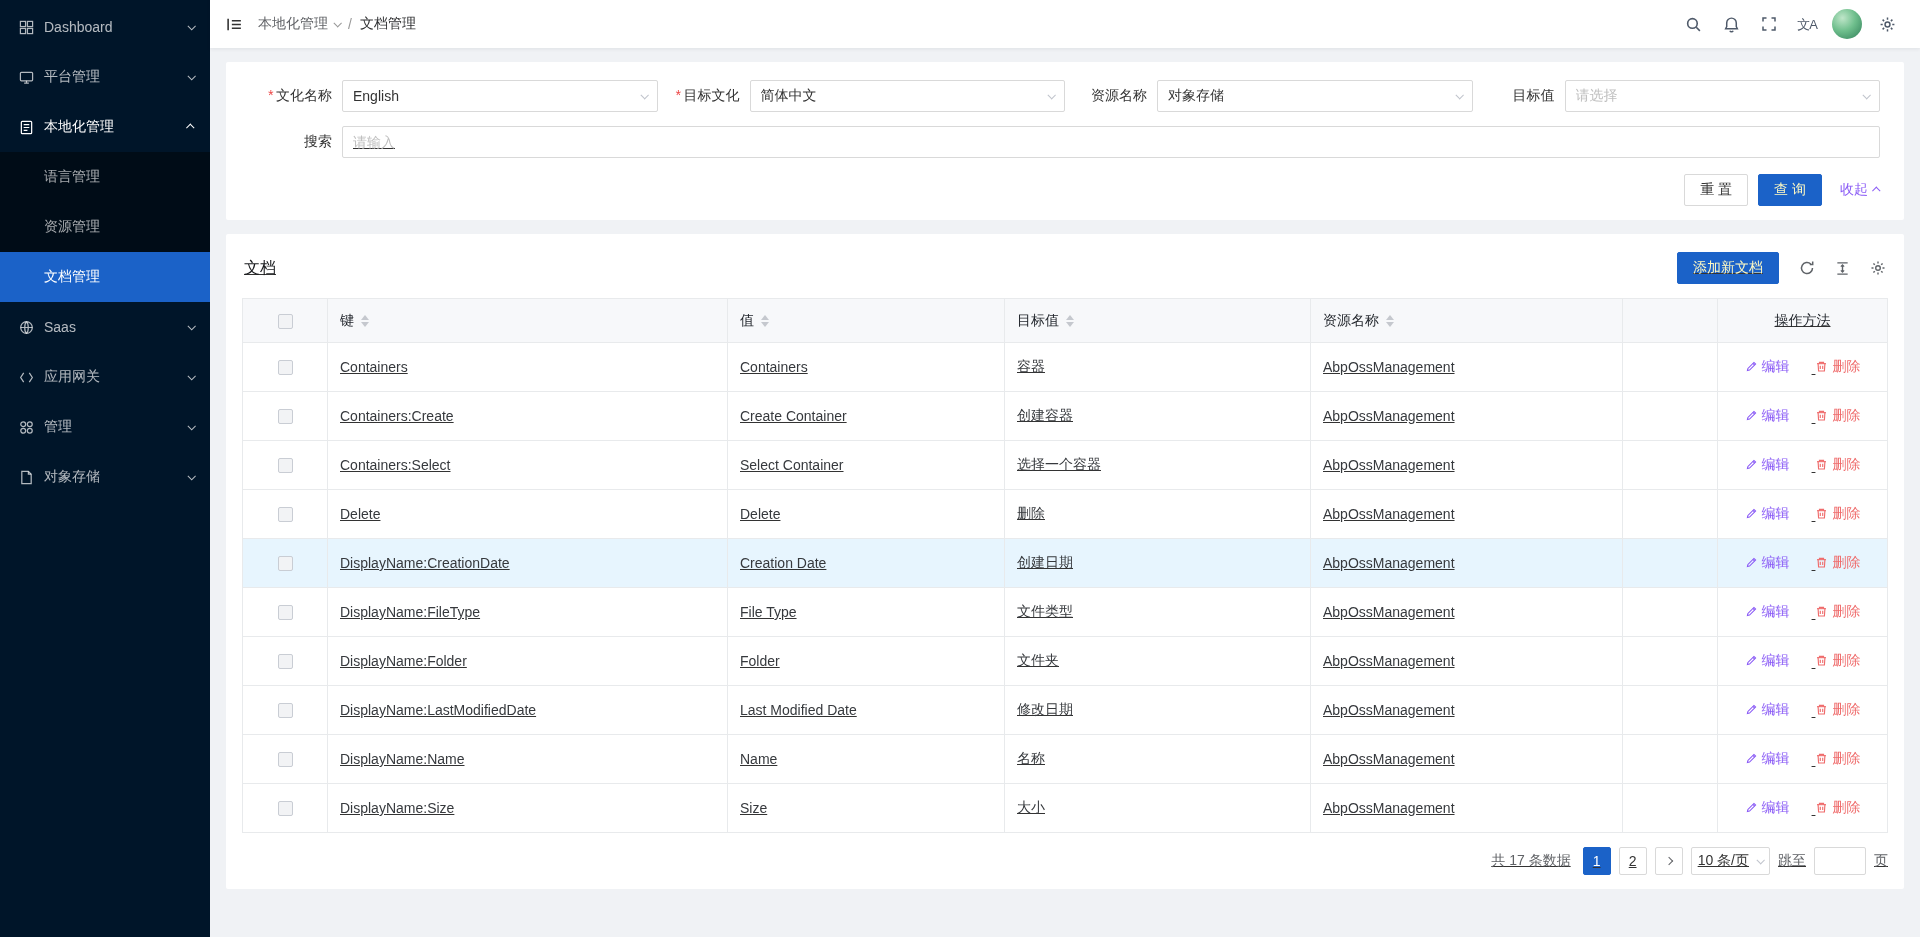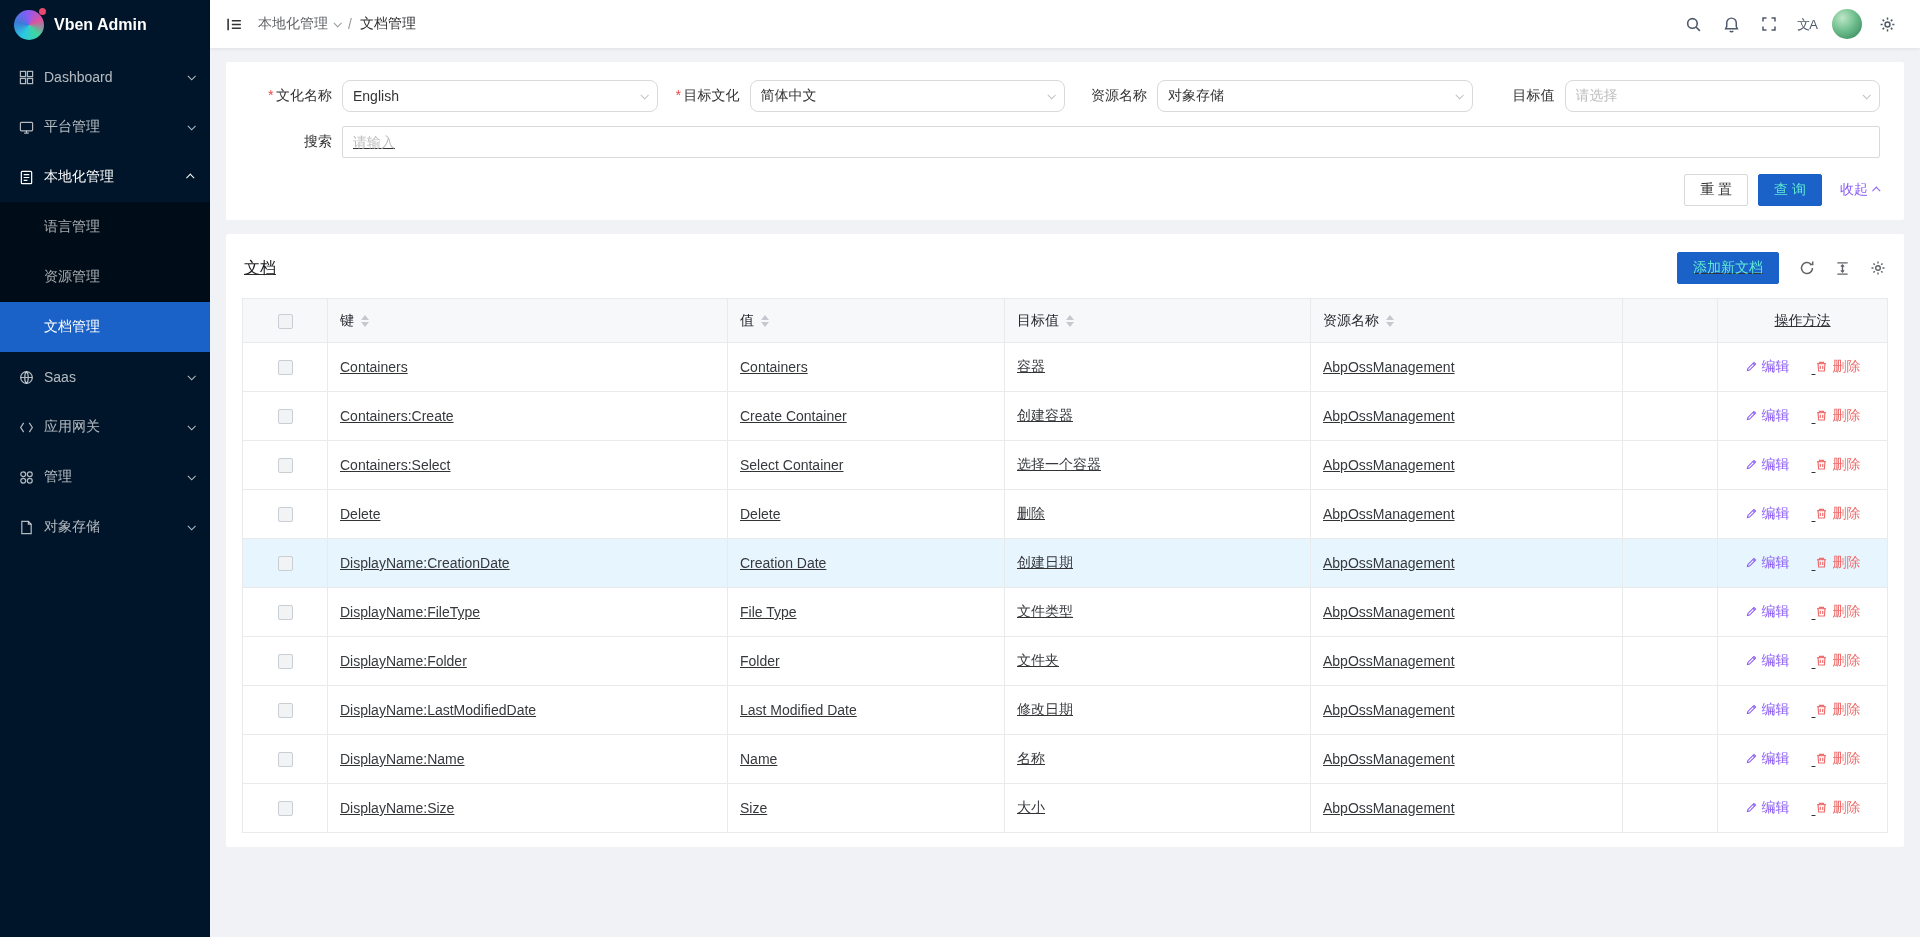--- a/index.html
+++ b/index.html
@@ -45,30 +45,30 @@
     background: radial-gradient(circle at 35% 30%, #bfe6c9 0%, #6fbf8d 45%, #2e7d57 100%); cursor: pointer; }
   .translate-glyph { font-size: 13px; line-height: 1; letter-spacing: -1px; }
   
   .content { flex: 1; padding: 14px 16px 0; overflow: hidden; }
   .card { background: #fff; border-radius: 2px; }
   .filter-card { padding: 18px 24px 14px; margin-bottom: 14px; }
   .filter-row { display: flex; margin-bottom: 14px; }
   .field { flex: 1; display: flex; align-items: center; min-width: 0; }
   .field-label { width: 92px; text-align: right; padding-right: 10px; white-space: nowrap; color: #333; flex: none; }
   .req { color: #ed4545; margin-right: 3px; }
-  .select { flex: 1; height: 32px; border: 1px solid #d9d9d9; border-radius: 8px; background: #fff; display: flex; align-items: center; justify-content: space-between; padding: 0 10px; cursor: pointer; min-width: 0; }
+  .select { flex: 1; height: 32px; border: 1px solid #d9d9d9; border-radius: 2px; background: #fff; display: flex; align-items: center; justify-content: space-between; padding: 0 10px; cursor: pointer; min-width: 0; }
   .select .sel-chev { color: #c0c4cc; margin-left: 8px; }
   .sel-value { white-space: nowrap; overflow: hidden; text-overflow: ellipsis; }
   .placeholder { color: #bfbfbf; }
   .search-row { display: flex; align-items: center; margin-bottom: 16px; }
   .text-input { flex: 1; height: 32px; border: 1px solid #d9d9d9; border-radius: 2px; padding: 0 10px; font: inherit; color: #333; outline: none; text-decoration: underline; }
   .text-input::placeholder { color: #bfbfbf; }
   .filter-actions { display: flex; justify-content: flex-end; align-items: center; gap: 10px; }
   .btn { height: 32px; padding: 0 15px; border-radius: 2px; border: 1px solid #d9d9d9; background: #fff; color: #333; font-size: 14px; cursor: pointer; display: inline-flex; align-items: center; justify-content: center; font-family: inherit; }
-  .btn-primary { background: #1b62c8; border-color: #1b62c8; color: #5eead4; }
+  .btn-primary { background: #1b62c8; border-color: #1b62c8; color: #fef9c3; }
   .link-collapse { color: #8b5cf6; display: inline-flex; align-items: center; gap: 6px; margin-left: 8px; cursor: pointer; }
   
   .table-card { padding: 12px 16px 14px; text-decoration: underline; }
   .table-toolbar { display: flex; align-items: center; justify-content: space-between; padding: 6px 2px 14px; }
   .table-title { font-size: 16px; color: #17191c; }
   .toolbar-right { display: flex; align-items: center; gap: 20px; }
   .tool-icon { color: #5f6368; cursor: pointer; display: inline-flex; align-items: center; }
   table.grid { width: 100%; border-collapse: collapse; table-layout: fixed; }
   .grid th, .grid td { border: 1px solid #e8eaec; padding: 0 12px; font-size: 14px; text-align: left; overflow: hidden; white-space: nowrap; text-overflow: ellipsis; }
   .grid thead th { background: #f7f8fa; height: 44px; color: #1f2329; font-weight: 500; }
@@ -91,24 +91,20 @@
   .page-box.active { background: #1b62c8; border-color: #1b62c8; color: #fff; }
   .page-box .chev { color: #606266; }
   .size-select { gap: 8px; }
   .size-select .chev { color: #c0c4cc; }
   .jump-input { width: 52px; height: 28px; border: 1px solid #d9d9d9; border-radius: 2px; outline: none; font: inherit; padding: 0 6px; }
 </style>
 </head>
 <body>
 
 <aside class="sidebar">
-  <div class="logo">
-    <span class="logo-icon"></span>
-    <span class="logo-text">Vben Admin</span>
-  </div>
   <nav class="menu" id="menu">
       <div class="menu-item">
         <span class="mi-icon">
           <svg width="15" height="15" viewBox="0 0 16 16" fill="none" stroke="currentColor" stroke-width="1.3">
             <rect x="1.5" y="1.5" width="5.5" height="5.5"></rect>
             <rect x="9" y="1.5" width="5.5" height="5.5"></rect>
             <rect x="1.5" y="9" width="5.5" height="5.5"></rect>
             <rect x="9" y="9" width="5.5" height="5.5"></rect>
           </svg>
         </span>
@@ -613,16 +609,31 @@
                     <path d="M3.8 4.5 l.6 9 h7.2 l.6 -9"></path>
                     <path d="M6.5 7 v4 M9.5 7 v4"></path>
                   </svg>
         <span>删除</span>
       </span>
     </td>
   </tr>
           </tbody>
       </table>
 
+      <div class="pagination">
+        <span class="pg-total">共 17 条数据</span>
+        <span class="page-box active">1</span>
+        <span class="page-box">2</span>
+        <span class="page-box">
+            <i class="chev right sm"></i>
+          </span>
+        <span class="page-box size-select">
+          <span>10 条/页</span>
+          <i class="chev down sm"></i>
+        </span>
+        <span>跳至</span>
+        <input class="jump-input" style="">
+        <span>页</span>
+      </div>
     </section>
 
   </div>
 </div>
 
 </body></html>

